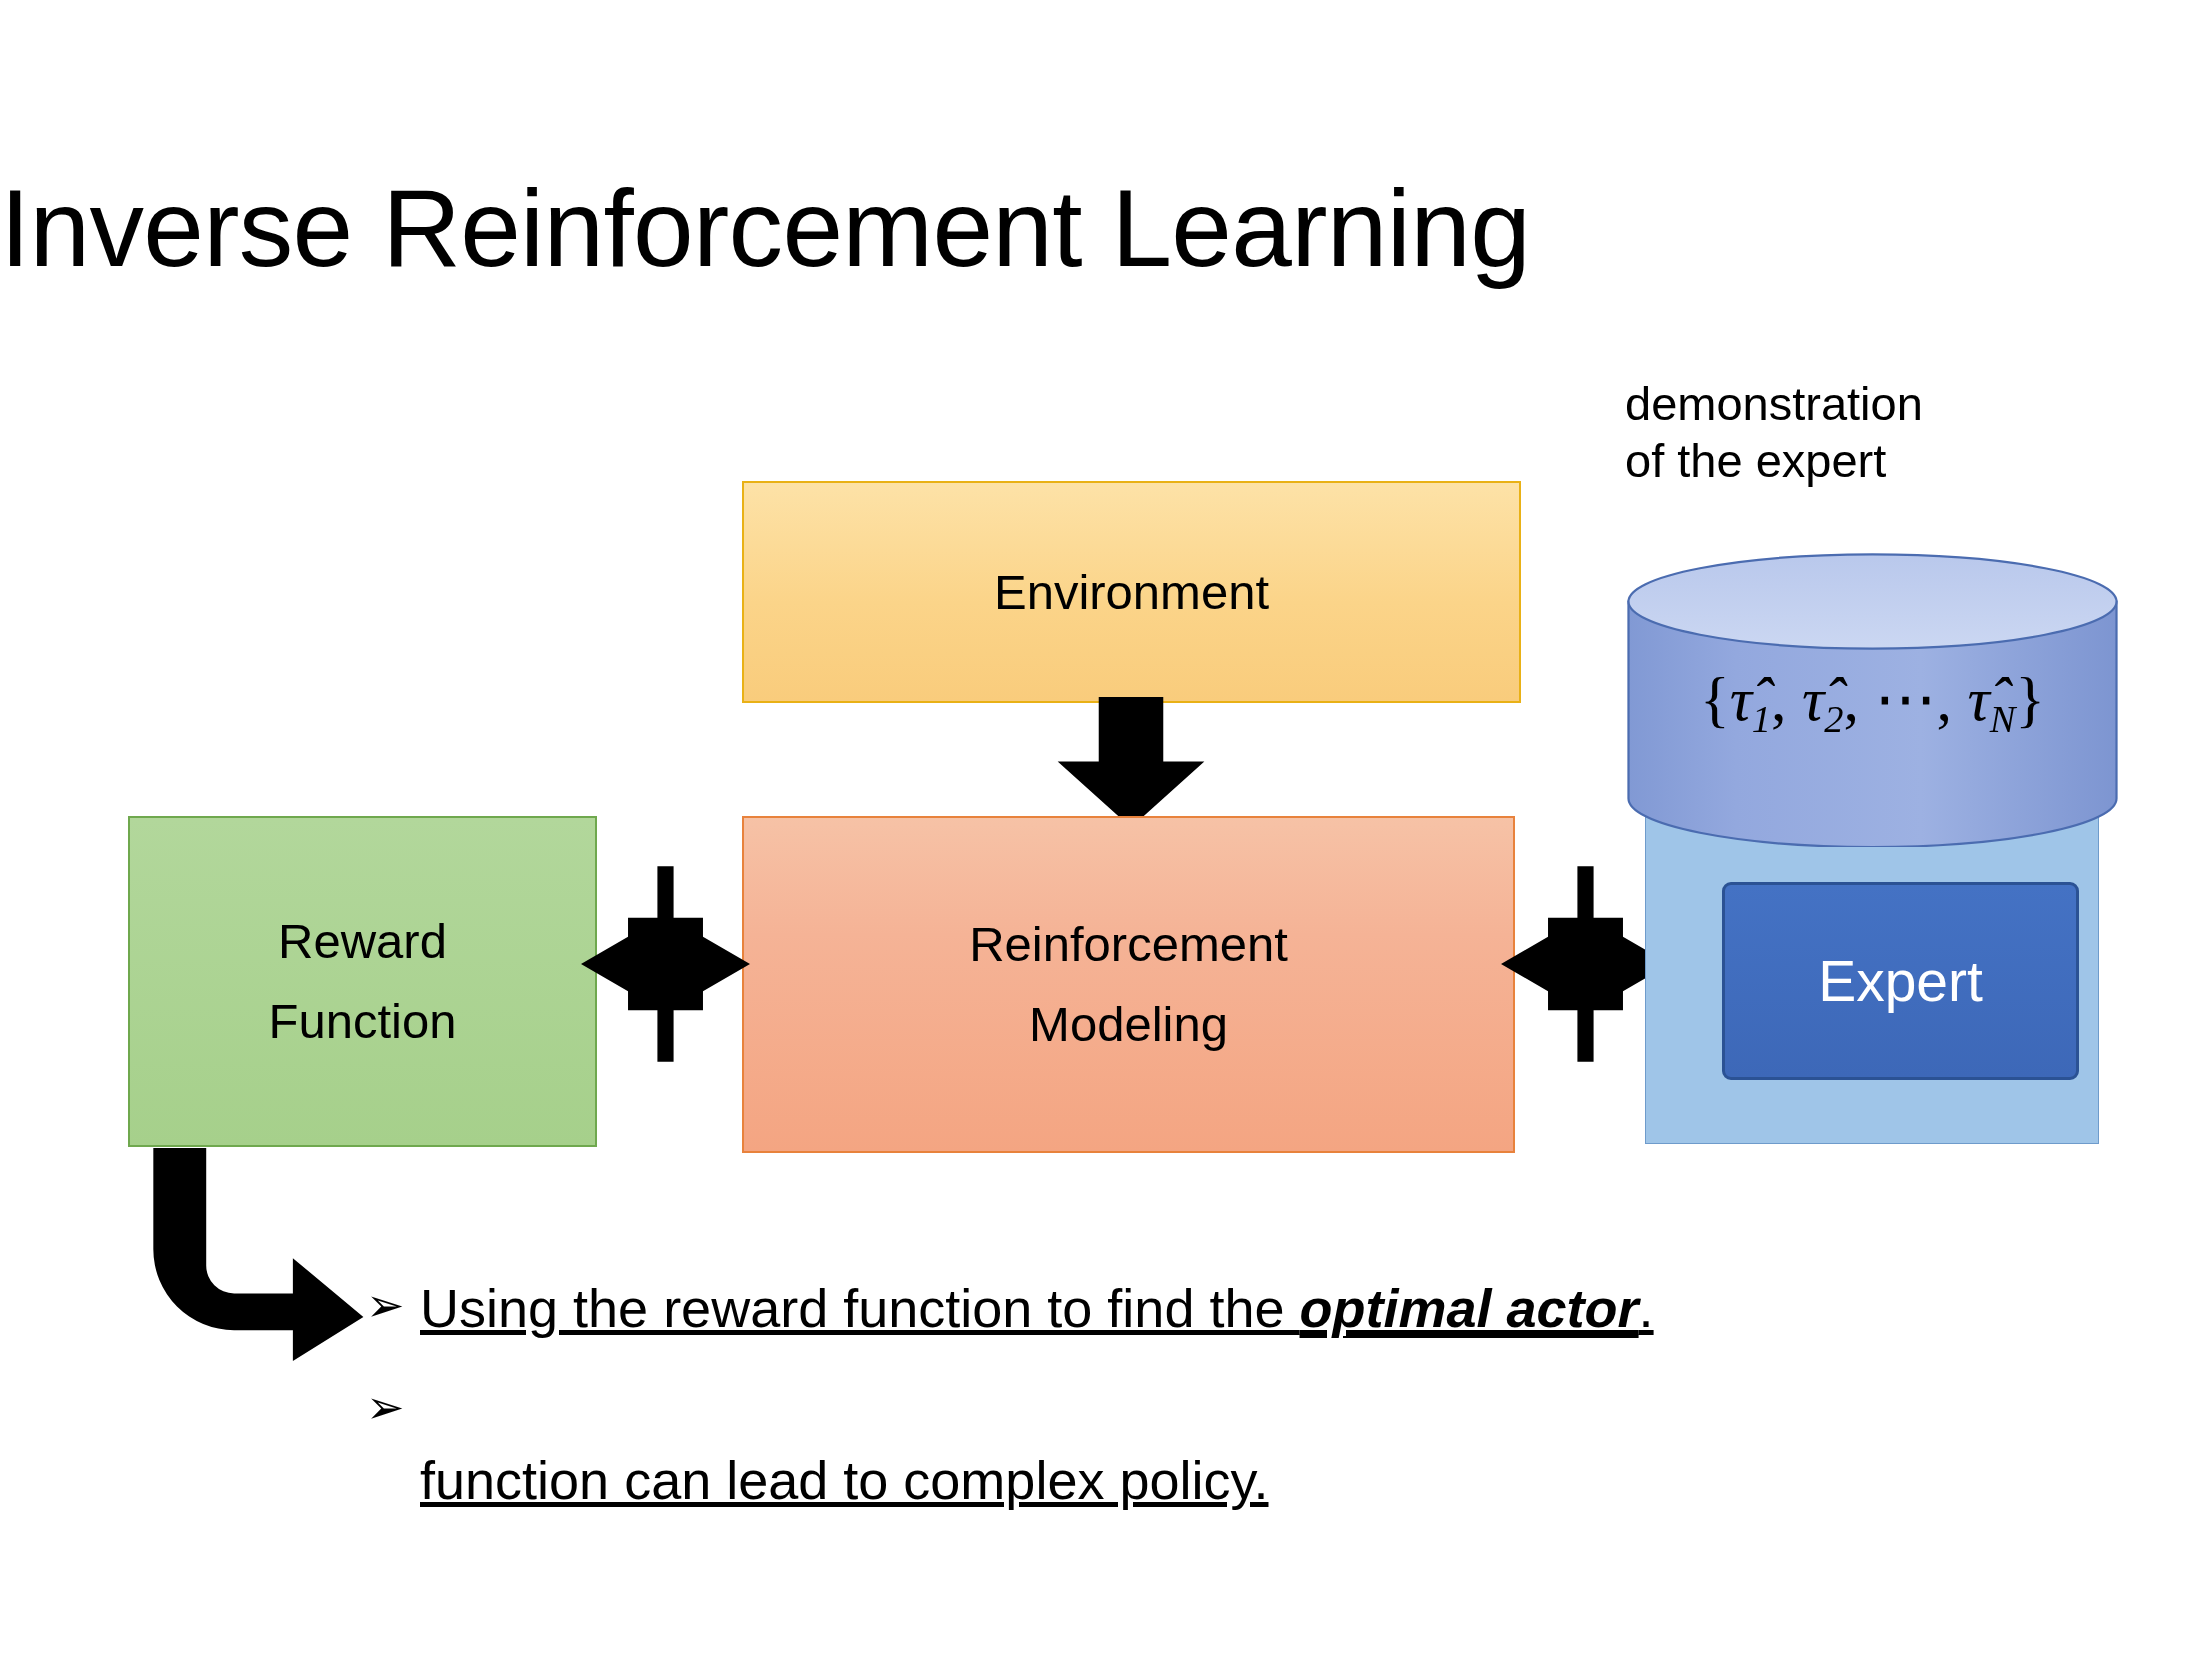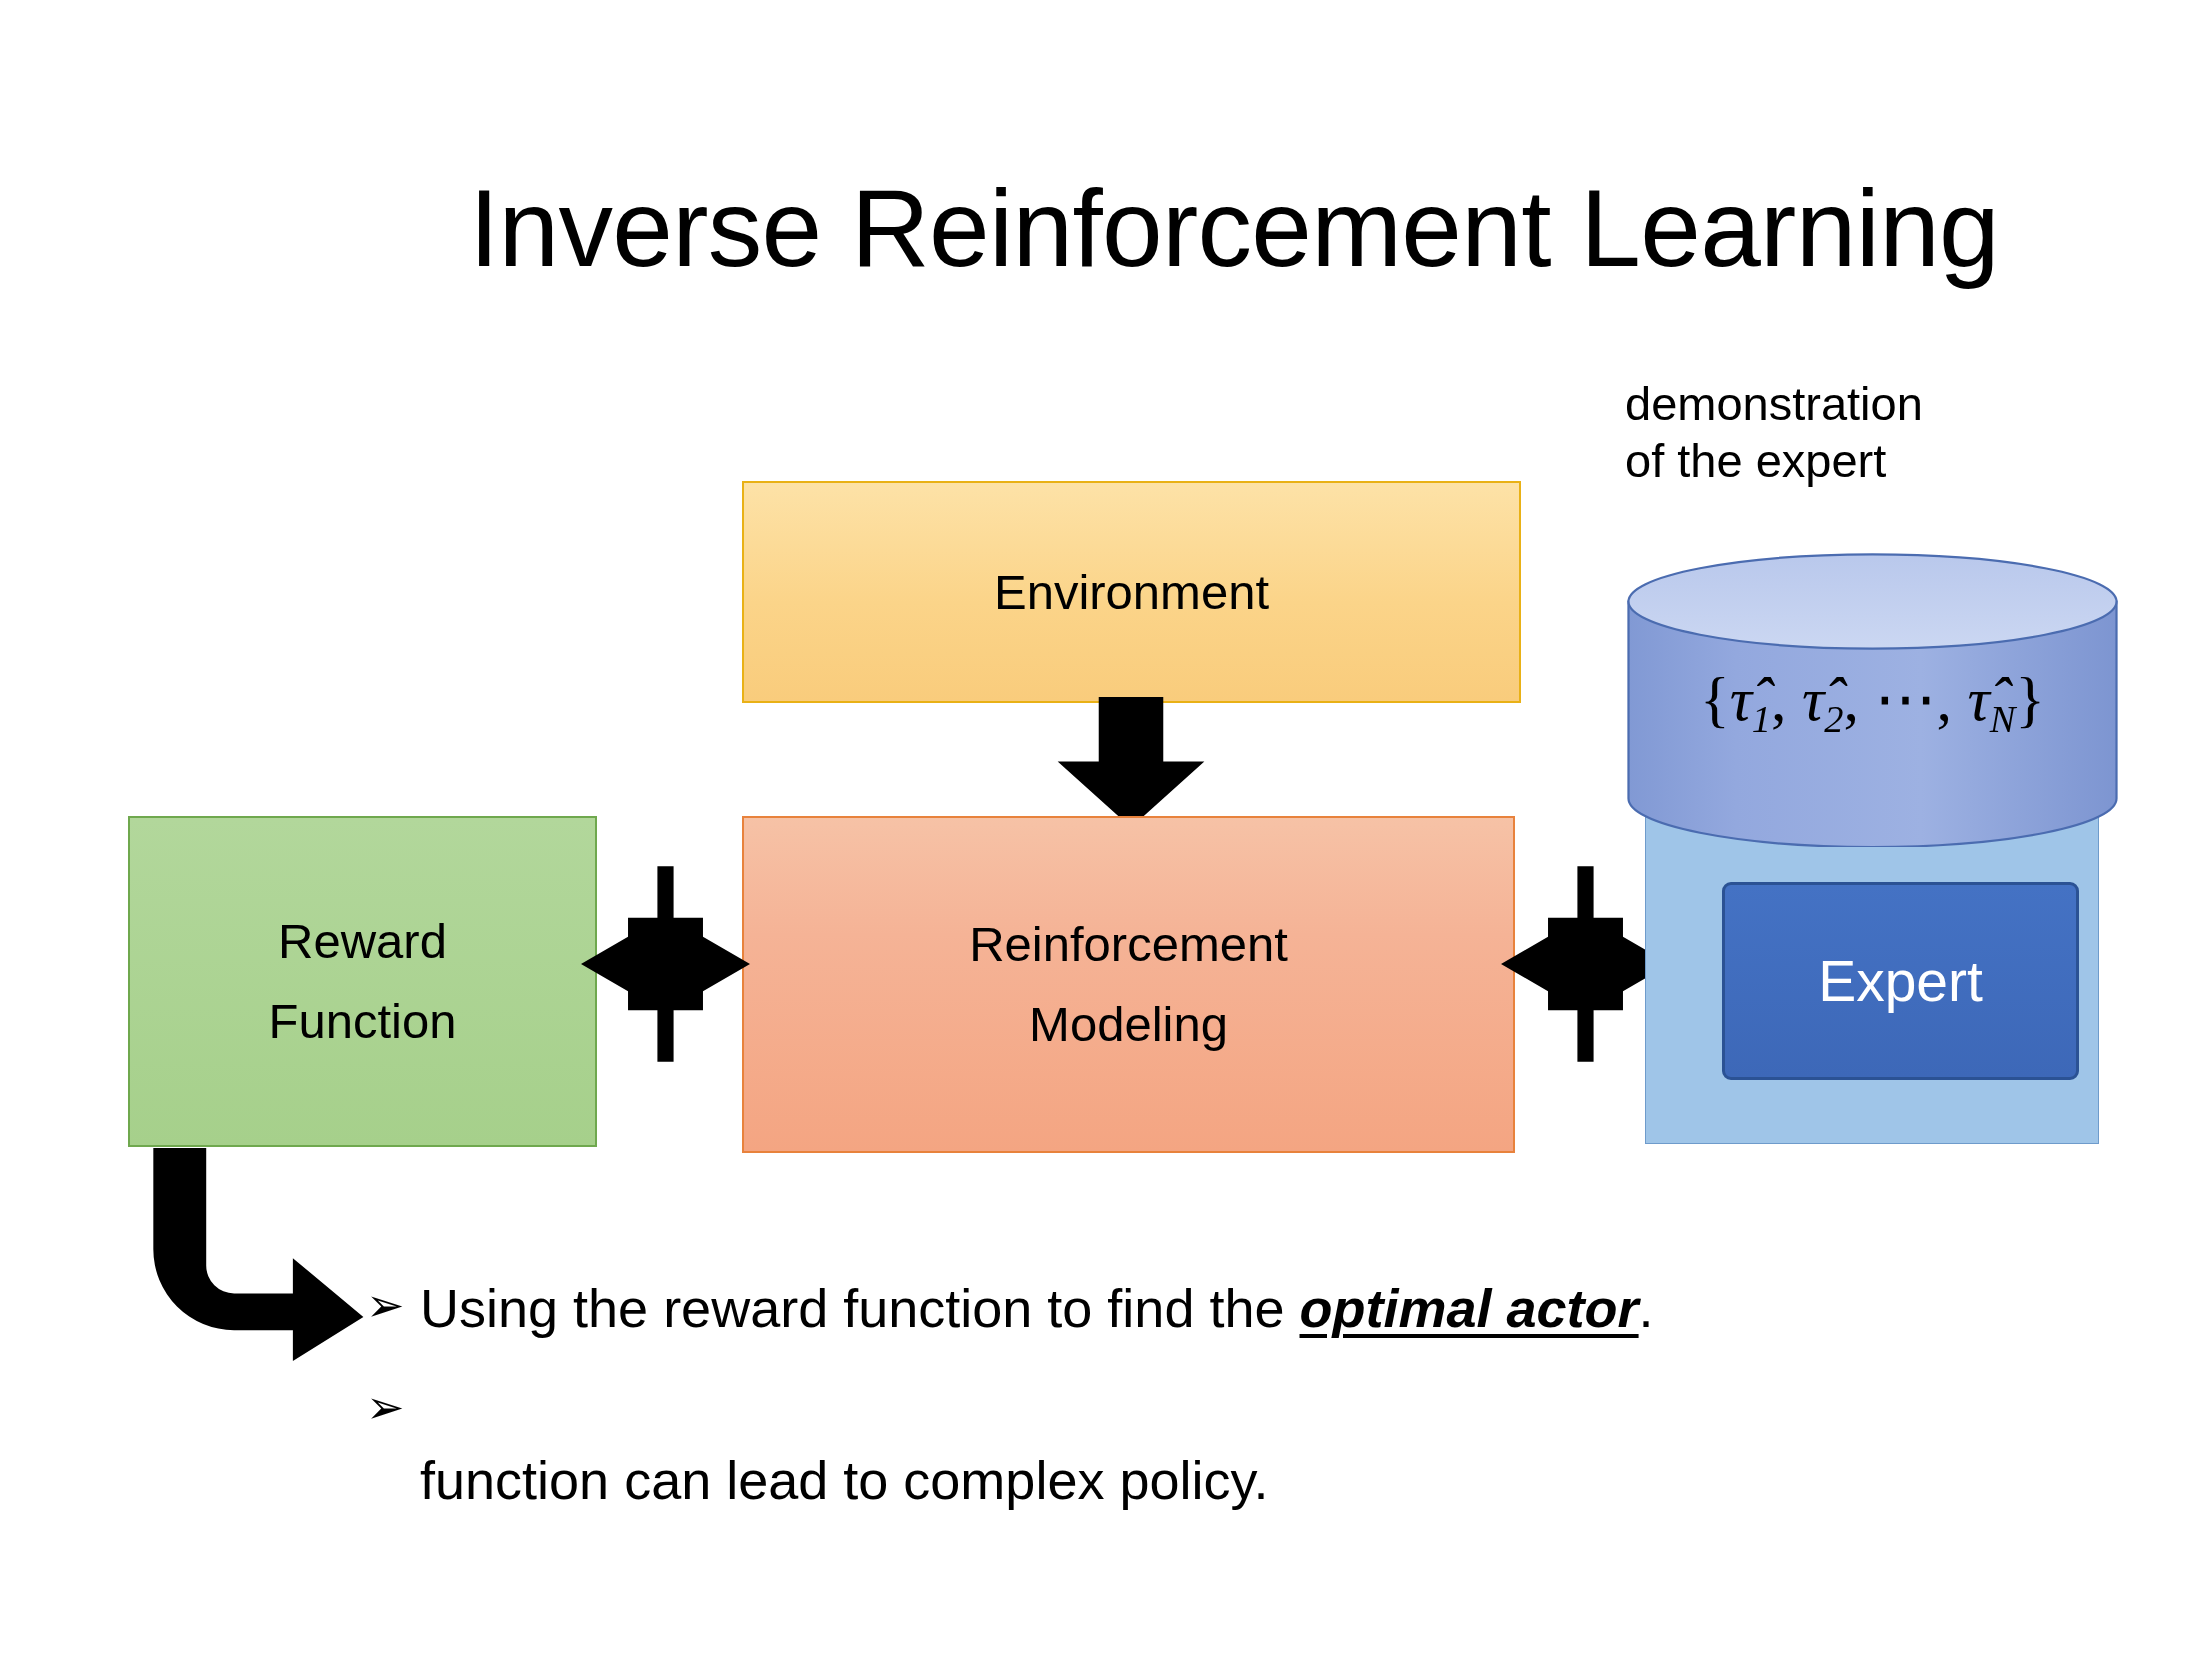--- a/index.html
+++ b/index.html
@@ -9,21 +9,21 @@
     font-family:"Liberation Sans", sans-serif;
     position:relative;
     overflow:hidden;
   }
   .slide { position:absolute; inset:0; }
 
   
   #title {
     position:absolute;
     left:0; top:171px; width:1999px;
-    text-align:right;
+    text-align:left;
     font-size:109px;
     font-weight:400;
     color:#000000;
     letter-spacing:-0.7px;
     line-height:1.05;
     white-space:nowrap;
   }
 
   
   .box {
@@ -133,21 +133,21 @@
     color:#000;
   }
   .bullet + .bullet { margin-top:32px; }
   .bullet-marker {
     flex:0 0 auto;
     width:54px;
     font-size:46px;
     line-height:1.42;
     color:#000;
   }
-  .bullet-text { flex:1 1 auto; }
+  .bullet-text { flex:1 1 auto;text-decoration:underline; }
   .emph {
     font-weight:bold;
     font-style:italic;
     text-decoration:underline;
     text-underline-offset:7.4px;
     text-decoration-thickness:4.4px;
   }
 </style>
 </head>
 <body>

